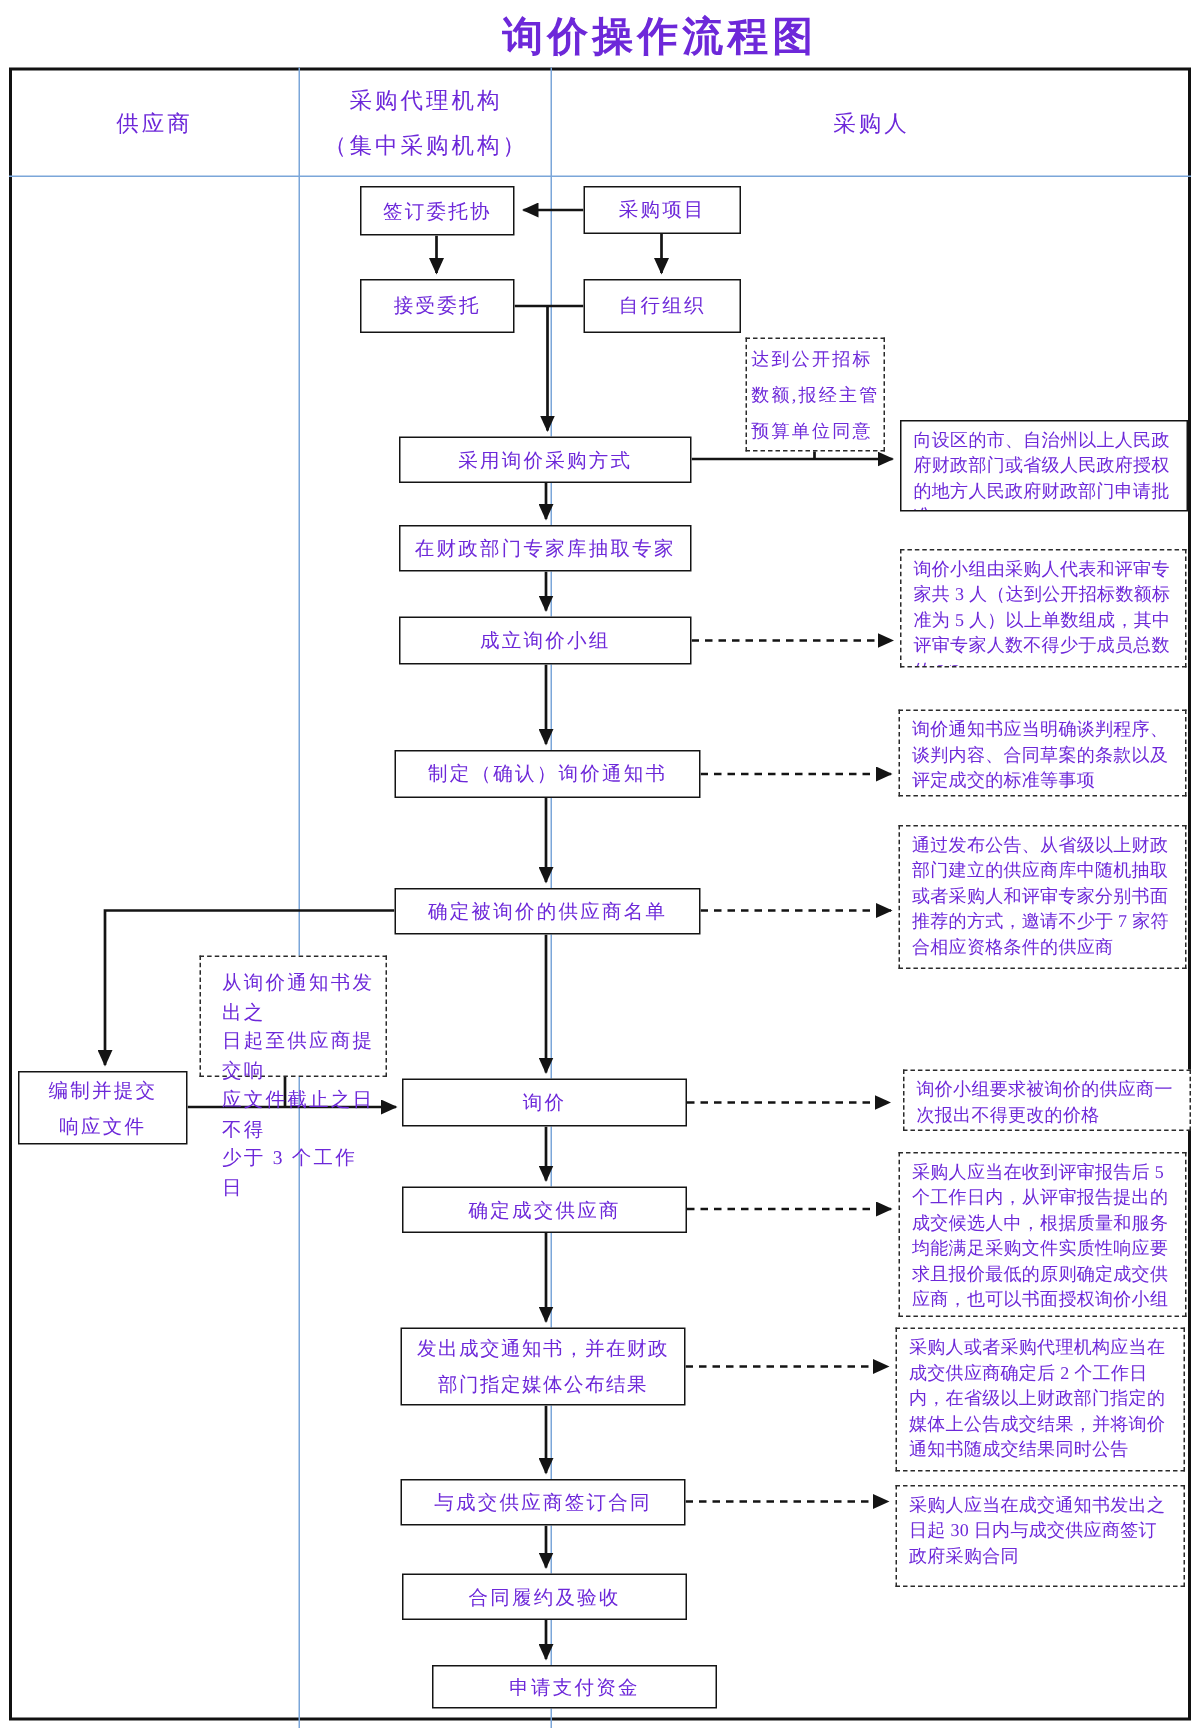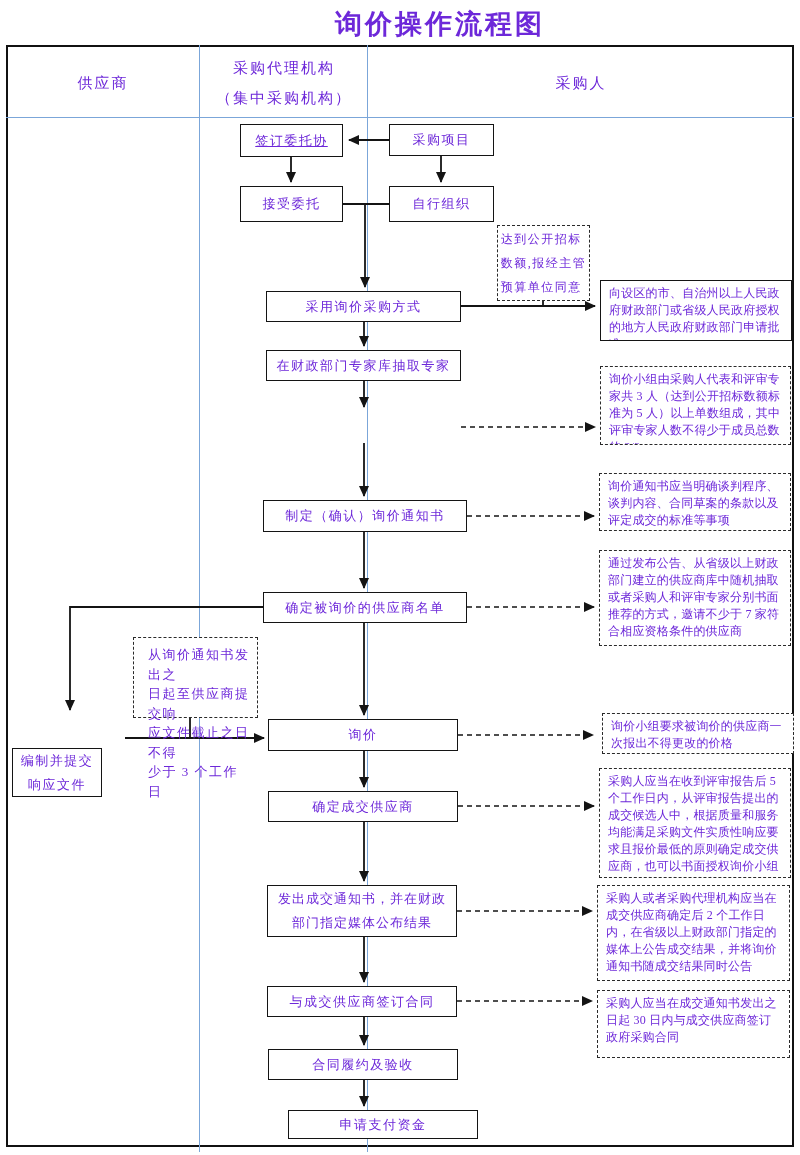--- a/index.html
+++ b/index.html
@@ -91,36 +91,37 @@
 
     <line x1="461" y1="427" x2="595" y2="427" stroke="#141414" stroke-width="1.6" stroke-dasharray="5,4" marker-end="url(#arr)"></line>
     <line x1="467" y1="516" x2="594" y2="516" stroke="#141414" stroke-width="1.6" stroke-dasharray="5,4" marker-end="url(#arr)"></line>
     <line x1="467" y1="607" x2="594" y2="607" stroke="#141414" stroke-width="1.6" stroke-dasharray="5,4" marker-end="url(#arr)"></line>
     <line x1="458" y1="735" x2="593" y2="735" stroke="#141414" stroke-width="1.6" stroke-dasharray="5,4" marker-end="url(#arr)"></line>
     <line x1="458" y1="806" x2="594" y2="806" stroke="#141414" stroke-width="1.6" stroke-dasharray="5,4" marker-end="url(#arr)"></line>
     <line x1="457" y1="911" x2="592" y2="911" stroke="#141414" stroke-width="1.6" stroke-dasharray="5,4" marker-end="url(#arr)"></line>
     <line x1="457" y1="1001" x2="592" y2="1001" stroke="#141414" stroke-width="1.6" stroke-dasharray="5,4" marker-end="url(#arr)"></line>
   </svg>
 
-  <div class="abs node" style="left:240px;top:124px;width:103px;height:33px;text-decoration:underline;">签订委托协</div>
+  <div class="abs node" style="left:240px;top:124px;width:103px;height:33px;">签订委托协</div>
   <div class="abs node" style="left:389px;top:124px;width:105px;height:32px;">采购项目</div>
   <div class="abs node" style="left:240px;top:186px;width:103px;height:36px;">接受委托</div>
   <div class="abs node" style="left:389px;top:186px;width:105px;height:36px;">自行组织</div>
   <div class="abs node" style="left:266px;top:291px;width:195px;height:31px;">采用询价采购方式</div>
   <div class="abs node" style="left:266px;top:350px;width:195px;height:31px;">在财政部门专家库抽取专家</div>
+  <div class="abs node" style="left:266px;top:411px;width:195px;height:32px;">成立询价小组</div>
   <div class="abs node" style="left:263px;top:500px;width:204px;height:32px;">制定（确认）询价通知书</div>
   <div class="abs node" style="left:263px;top:592px;width:204px;height:31px;">确定被询价的供应商名单</div>
   <div class="abs node" style="left:268px;top:719px;width:190px;height:32px;">询价</div>
   <div class="abs node" style="left:268px;top:791px;width:190px;height:31px;">确定成交供应商</div>
   <div class="abs node" style="left:267px;top:885px;width:190px;height:52px;letter-spacing:1px;line-height:24px;">发出成交通知书，并在财政部门指定媒体公布结果</div>
   <div class="abs node" style="left:267px;top:986px;width:190px;height:31px;">与成交供应商签订合同</div>
   <div class="abs node" style="left:268px;top:1049px;width:190px;height:31px;">合同履约及验收</div>
   <div class="abs node" style="left:268px;top:1110px;width:190px;height:29px;margin-left:20px;">申请支付资金</div>
 
-  <div class="abs node preline" style="left:12px;top:748px;width:90px;height:49px;line-height:24px;">编制并提交
+  <div class="abs node preline" style="left:12px;top:714px;width:113px;height:49px;line-height:24px;">编制并提交
 响应文件</div>
 
   <div class="abs dnote preline" style="left:497px;top:225px;width:93px;height:76px;">达到公开招标
 数额,报经主管
 预算单位同意</div>
   <div class="abs dnote2" style="left:133px;top:637px;width:125px;height:81px;">从询价通知书发出之
 日起至供应商提交响
 应文件截止之日不得
 少于 3 个工作日</div>
 

